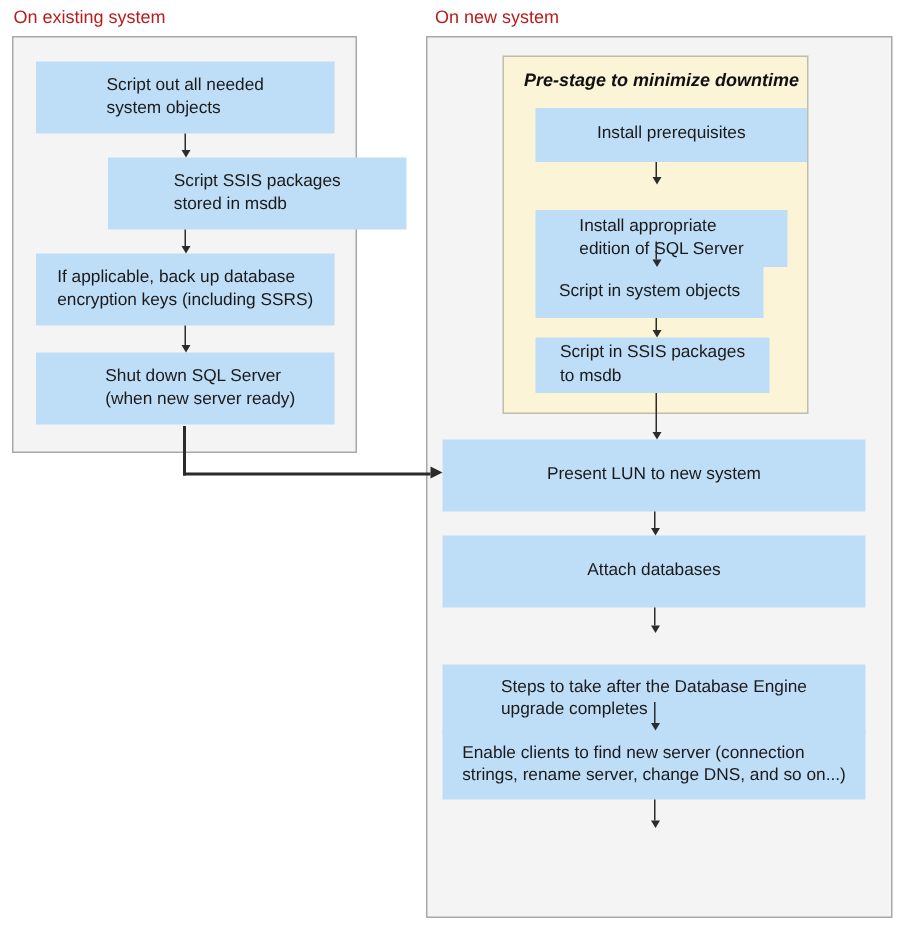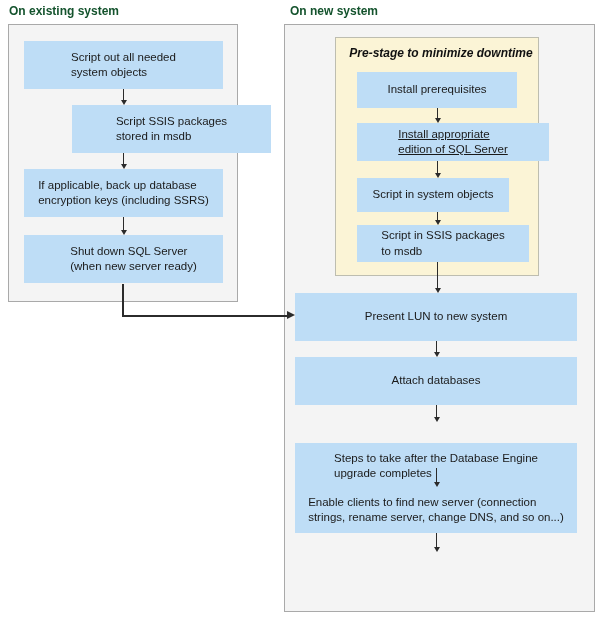--- a/index.html
+++ b/index.html
@@ -2,21 +2,21 @@
 <html><head>
 <meta charset="utf-8">
 <style>
   * { margin:0; padding:0; box-sizing:border-box; }
   html,body { background:#ffffff; }
   .canvas {
     position:relative; width:600px; height:628px; background:#ffffff;
     font-family:"Liberation Sans", sans-serif; color:#1a1a1a; overflow:hidden;
   }
   .col-title {
-    position:absolute; top:4px; font-size:12px; font-weight:bold; color:#14532d;
+    position:absolute; top:4px; font-size:12px; font-weight:normal; color:#b91c1c;
     white-space:nowrap;
   }
   .title-left  { left:9px; }
   .title-right { left:290px; }
 
   .panel {
     position:absolute; background:#f4f4f4; border:1px solid #a9a9a9;
   }
   .panel-left  { left:8px;   top:24px; width:230px; height:278px; }
   .panel-right { left:284px; top:24px; width:311px; height:588px; }
@@ -35,24 +35,24 @@
     display:flex; align-items:center; justify-content:center;
     text-align:left; font-size:11.5px; line-height:1.33;
     white-space:pre-line; padding:2px 4px;
   }
   
   .b-l1 { left:24px; top:41px;  width:199px; height:48px; }
   .b-l2 { left:24px; top:105px; width:199px; height:48px;margin-left:48px; }
   .b-l3 { left:24px; top:169px; width:199px; height:48px; }
   .b-l4 { left:24px; top:235px; width:199px; height:48px;padding-left:24px; }
   
-  .b-p1 { left:357px; top:72px;  width:160px; height:36px; }
-  .b-p2 { left:357px; top:123px; width:192px; height:38px;text-decoration:underline; }
+  .b-p1 { left:357px; top:72px;  width:181px; height:36px; }
+  .b-p2 { left:357px; top:140px; width:168px; height:38px; }
   .b-p3 { left:357px; top:178px; width:152px; height:34px; }
-  .b-p4 { left:357px; top:225px; width:172px; height:37px; }
+  .b-p4 { left:357px; top:225px; width:156px; height:37px; }
   
   .b-w1 { left:295px; top:293px; width:282px; height:48px; }
   .b-w2 { left:295px; top:357px; width:282px; height:48px; }
   .b-w3 { left:295px; top:443px; width:282px; height:46px; }
   .b-w4 { left:295px; top:487px; width:282px; height:46px; }
   .b-w5 { left:295px; top:552px; width:282px; height:46px; }
 
   
   .varrow {
     position:absolute; width:9px;

